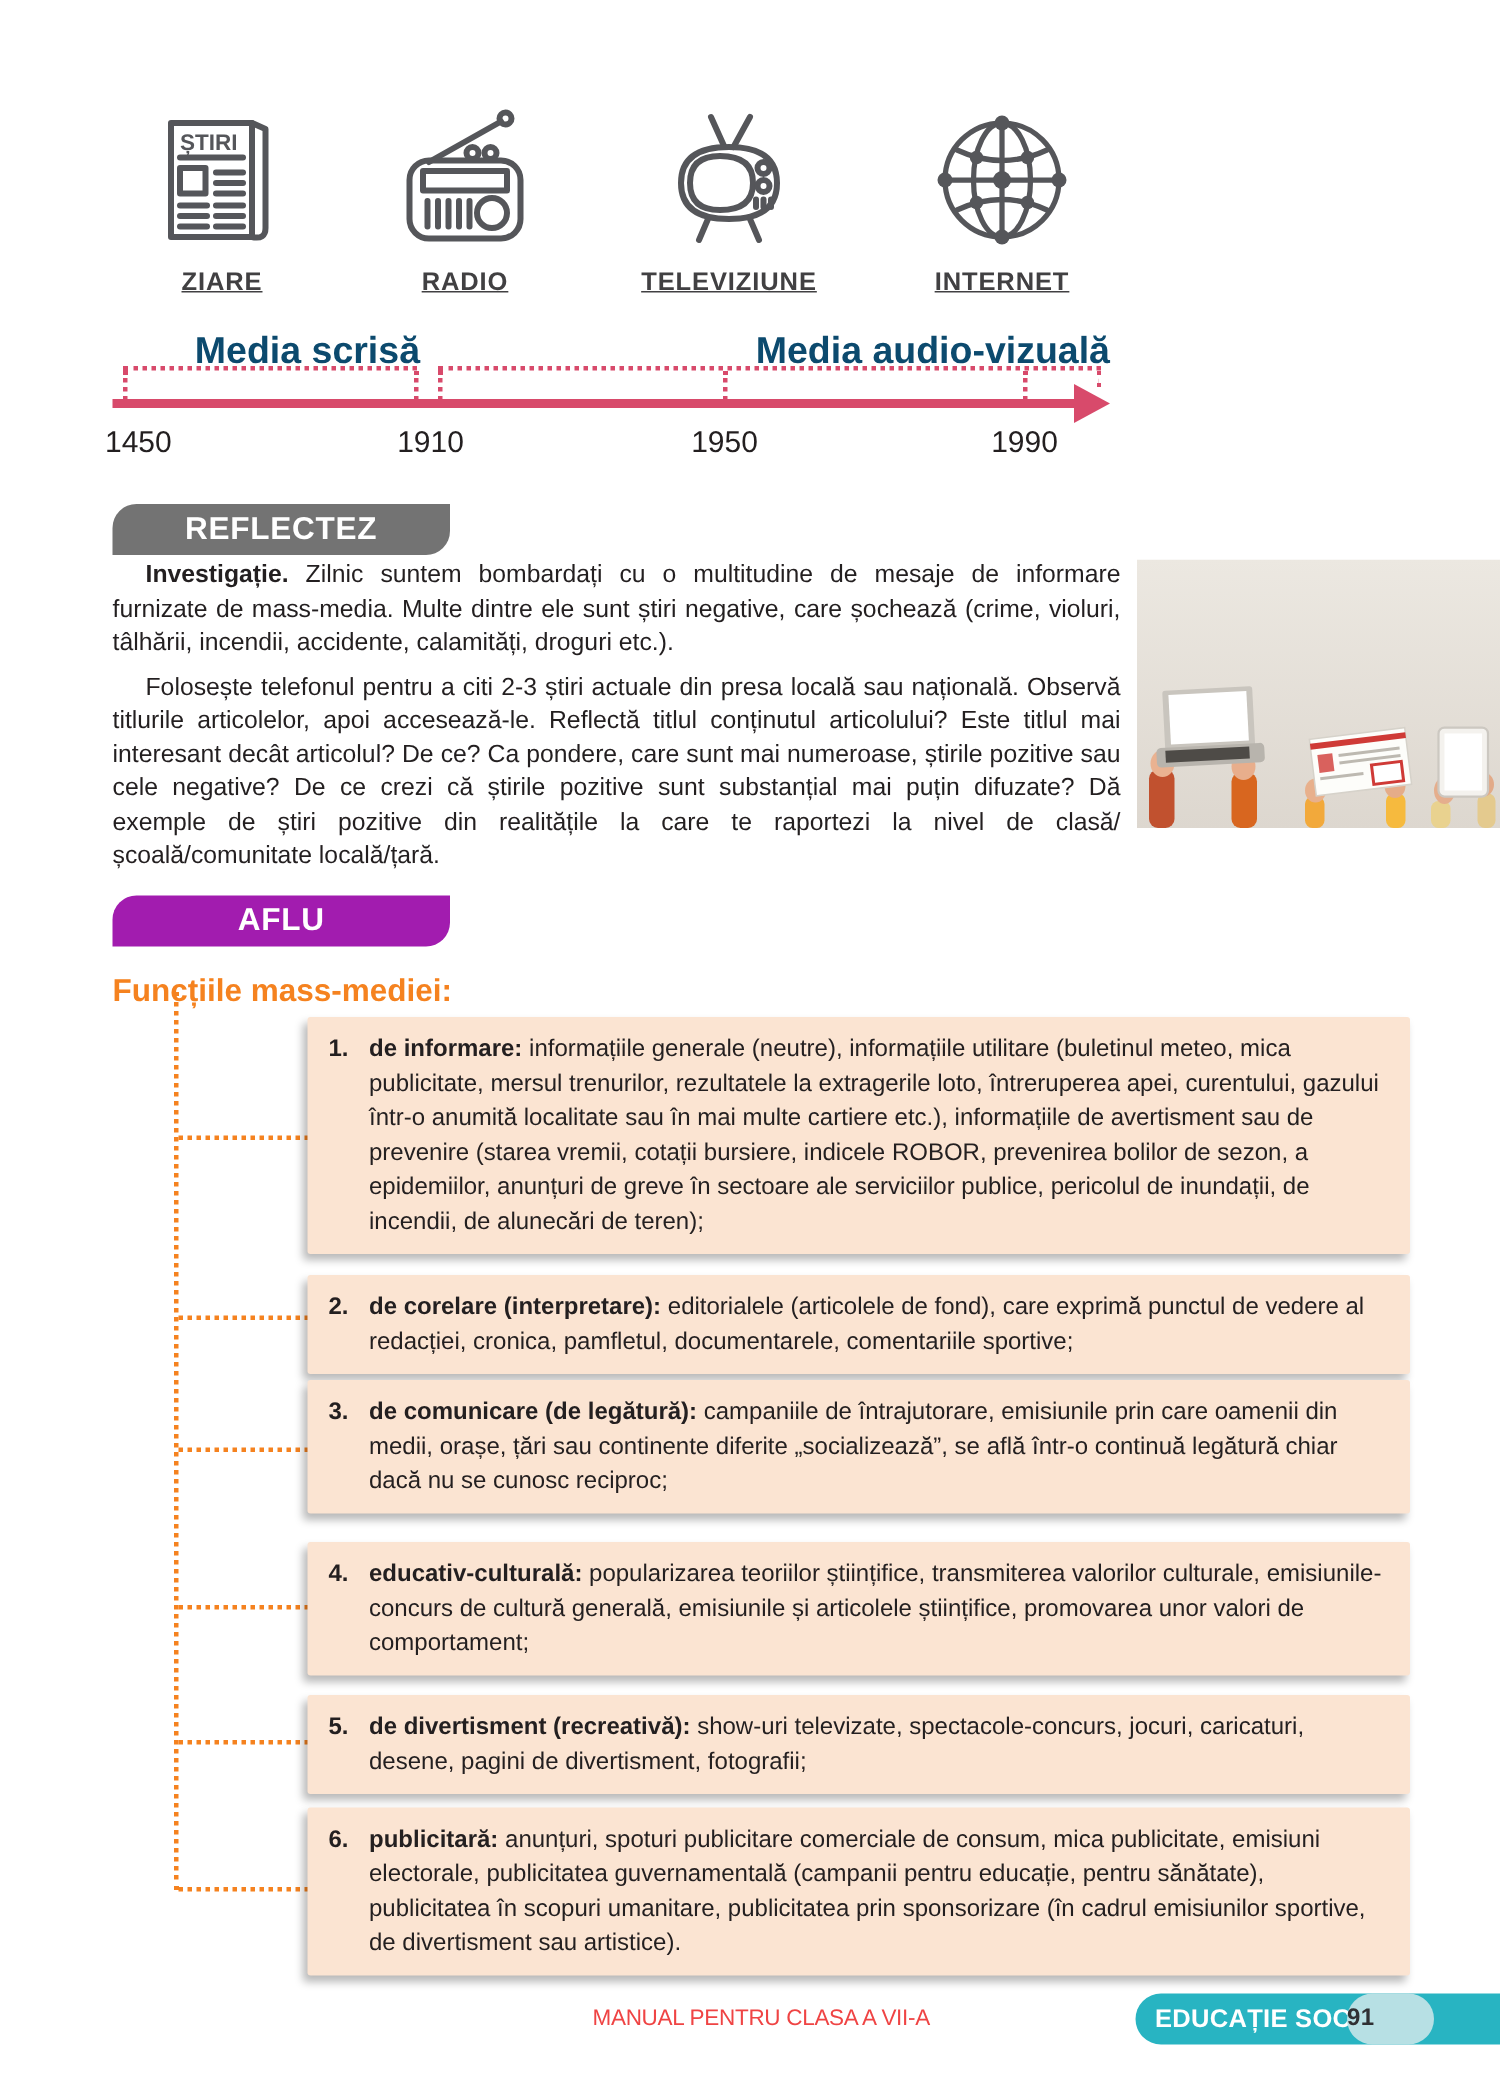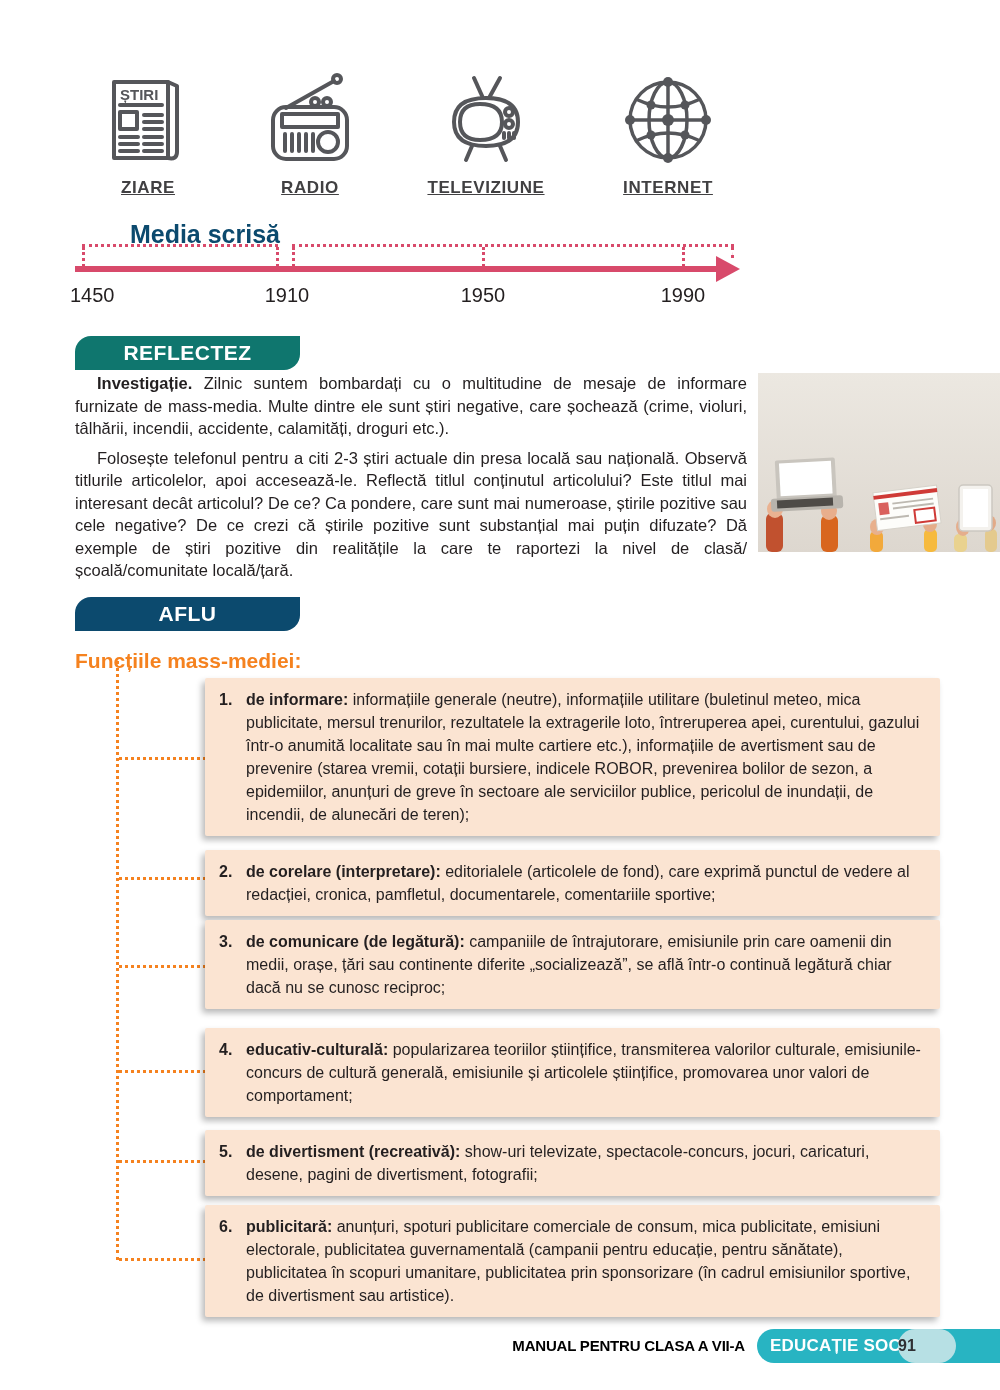--- a/index.html
+++ b/index.html
@@ -24,22 +24,22 @@
   .tl-bar { position:absolute; left:75px; top:266px; width:645px; height:6px; background:#D84A6B; }
   .tl-head { position:absolute; left:716px; top:256px; width:0; height:0;
              border-top:13px solid transparent; border-bottom:13px solid transparent; border-left:24px solid #D84A6B; }
   .tl-year { position:absolute; top:284px; font-size:20px; font-weight:500; color:#231f20; }
   #year-0 { left:70px; } #year-1 { left:255px; width:64px; text-align:center; }
   #year-2 { left:451px; width:64px; text-align:center; } #year-3 { left:651px; width:64px; text-align:center; }
 
   
   .band { position:absolute; left:75px; width:225px; height:34px; line-height:34px; text-align:center;
           color:#ffffff; font-size:21px; font-weight:700; letter-spacing:0.5px; border-radius:16px 0 16px 0; }
-  #band-reflectez { top:336px; background:#0f766e; }
-  #band-aflu { top:597px; background:#0c4a6e; }
+  #band-reflectez { top:336px; background:#737373; }
+  #band-aflu { top:597px; background:#a21caf; }
 
   
   .reflect-text { position:absolute; left:75px; top:372px; width:672px; font-size:16.5px; line-height:22.5px; text-align:justify; }
   .reflect-text p { text-indent:22px; }
   .reflect-text p + p { margin-top:7px; }
   .reflect-text b { font-weight:700; }
 
   
   .photo { position:absolute; left:758px; top:373px; width:242px; height:179px; }
 
@@ -48,22 +48,22 @@
   .vline { position:absolute; left:116px; top:661px; height:599px; width:0; border-left:3.5px dotted #F5821F; }
   .branch { position:absolute; left:119px; width:87px; height:0; border-top:3.5px dotted #F5821F; }
   .func-box { position:absolute; left:205px; width:735px; background:#FBE4D2; border-radius:2px;
               box-shadow:-3px 4px 6px rgba(0,0,0,0.28); padding:10px 16px 10px 14px;
               display:flex; gap:7px; font-size:16px; line-height:23px; }
   .func-num { font-weight:700; flex:0 0 20px; }
   .func-text { flex:1; }
   .func-lead { font-weight:700; }
 
   
-  .footer-manual { position:absolute; left:395px; top:1337px; width:350px; text-align:right;
-                   color:#000000; font-size:15px; font-weight:700; letter-spacing:-0.2px; }
+  .footer-manual { position:absolute; left:395px; top:1337px; width:350px; 
+                   color:#ef4444; font-size:15px; font-weight:400; letter-spacing:-0.2px; }
   .footer-bar { position:absolute; left:757px; top:1329px; width:243px; height:34px; background:#28B4C2;
                 border-radius:17px 0 0 17px; color:#ffffff; font-size:17px; font-weight:700;
                 line-height:34px; padding-left:13px; letter-spacing:0.2px; }
   .footer-pill { position:absolute; left:141px; top:0; width:58px; height:34px; background:#B7E0E4;
                  border-radius:17px; color:#2f3033; font-size:16px; font-weight:700; text-align:left; line-height:34px; }
 </style>
 </head>
 <body>
 
 <div class="page">
@@ -140,20 +140,21 @@
         <circle cx="33" cy="35" r="4.5"></circle>
           <circle cx="67" cy="35" r="4.5"></circle>
         <circle cx="33" cy="65" r="4.5"></circle>
           <circle cx="67" cy="65" r="4.5"></circle>
       </g>
     </svg>
     <div class="media-label">INTERNET</div>
   </div>
 
   <div class="tl-label" id="tl-label-left">Media scrisă</div>
+  <div class="tl-label" id="tl-label-right">Media audio-vizuală</div>
   <div class="tl-dots" id="tl-dots-left"></div>
   <div class="tl-dots" id="tl-dots-right"></div>
   <div class="tl-tick" style="left:82px;"></div>
   <div class="tl-tick" style="left:276px;"></div>
   <div class="tl-tick" style="left:292px;"></div>
   <div class="tl-tick" style="left:482px;"></div>
   <div class="tl-tick" style="left:682px;"></div>
   <div class="tl-tick short" style="left:731px;"></div>
   <div class="tl-bar"></div>
   <div class="tl-head"></div>

